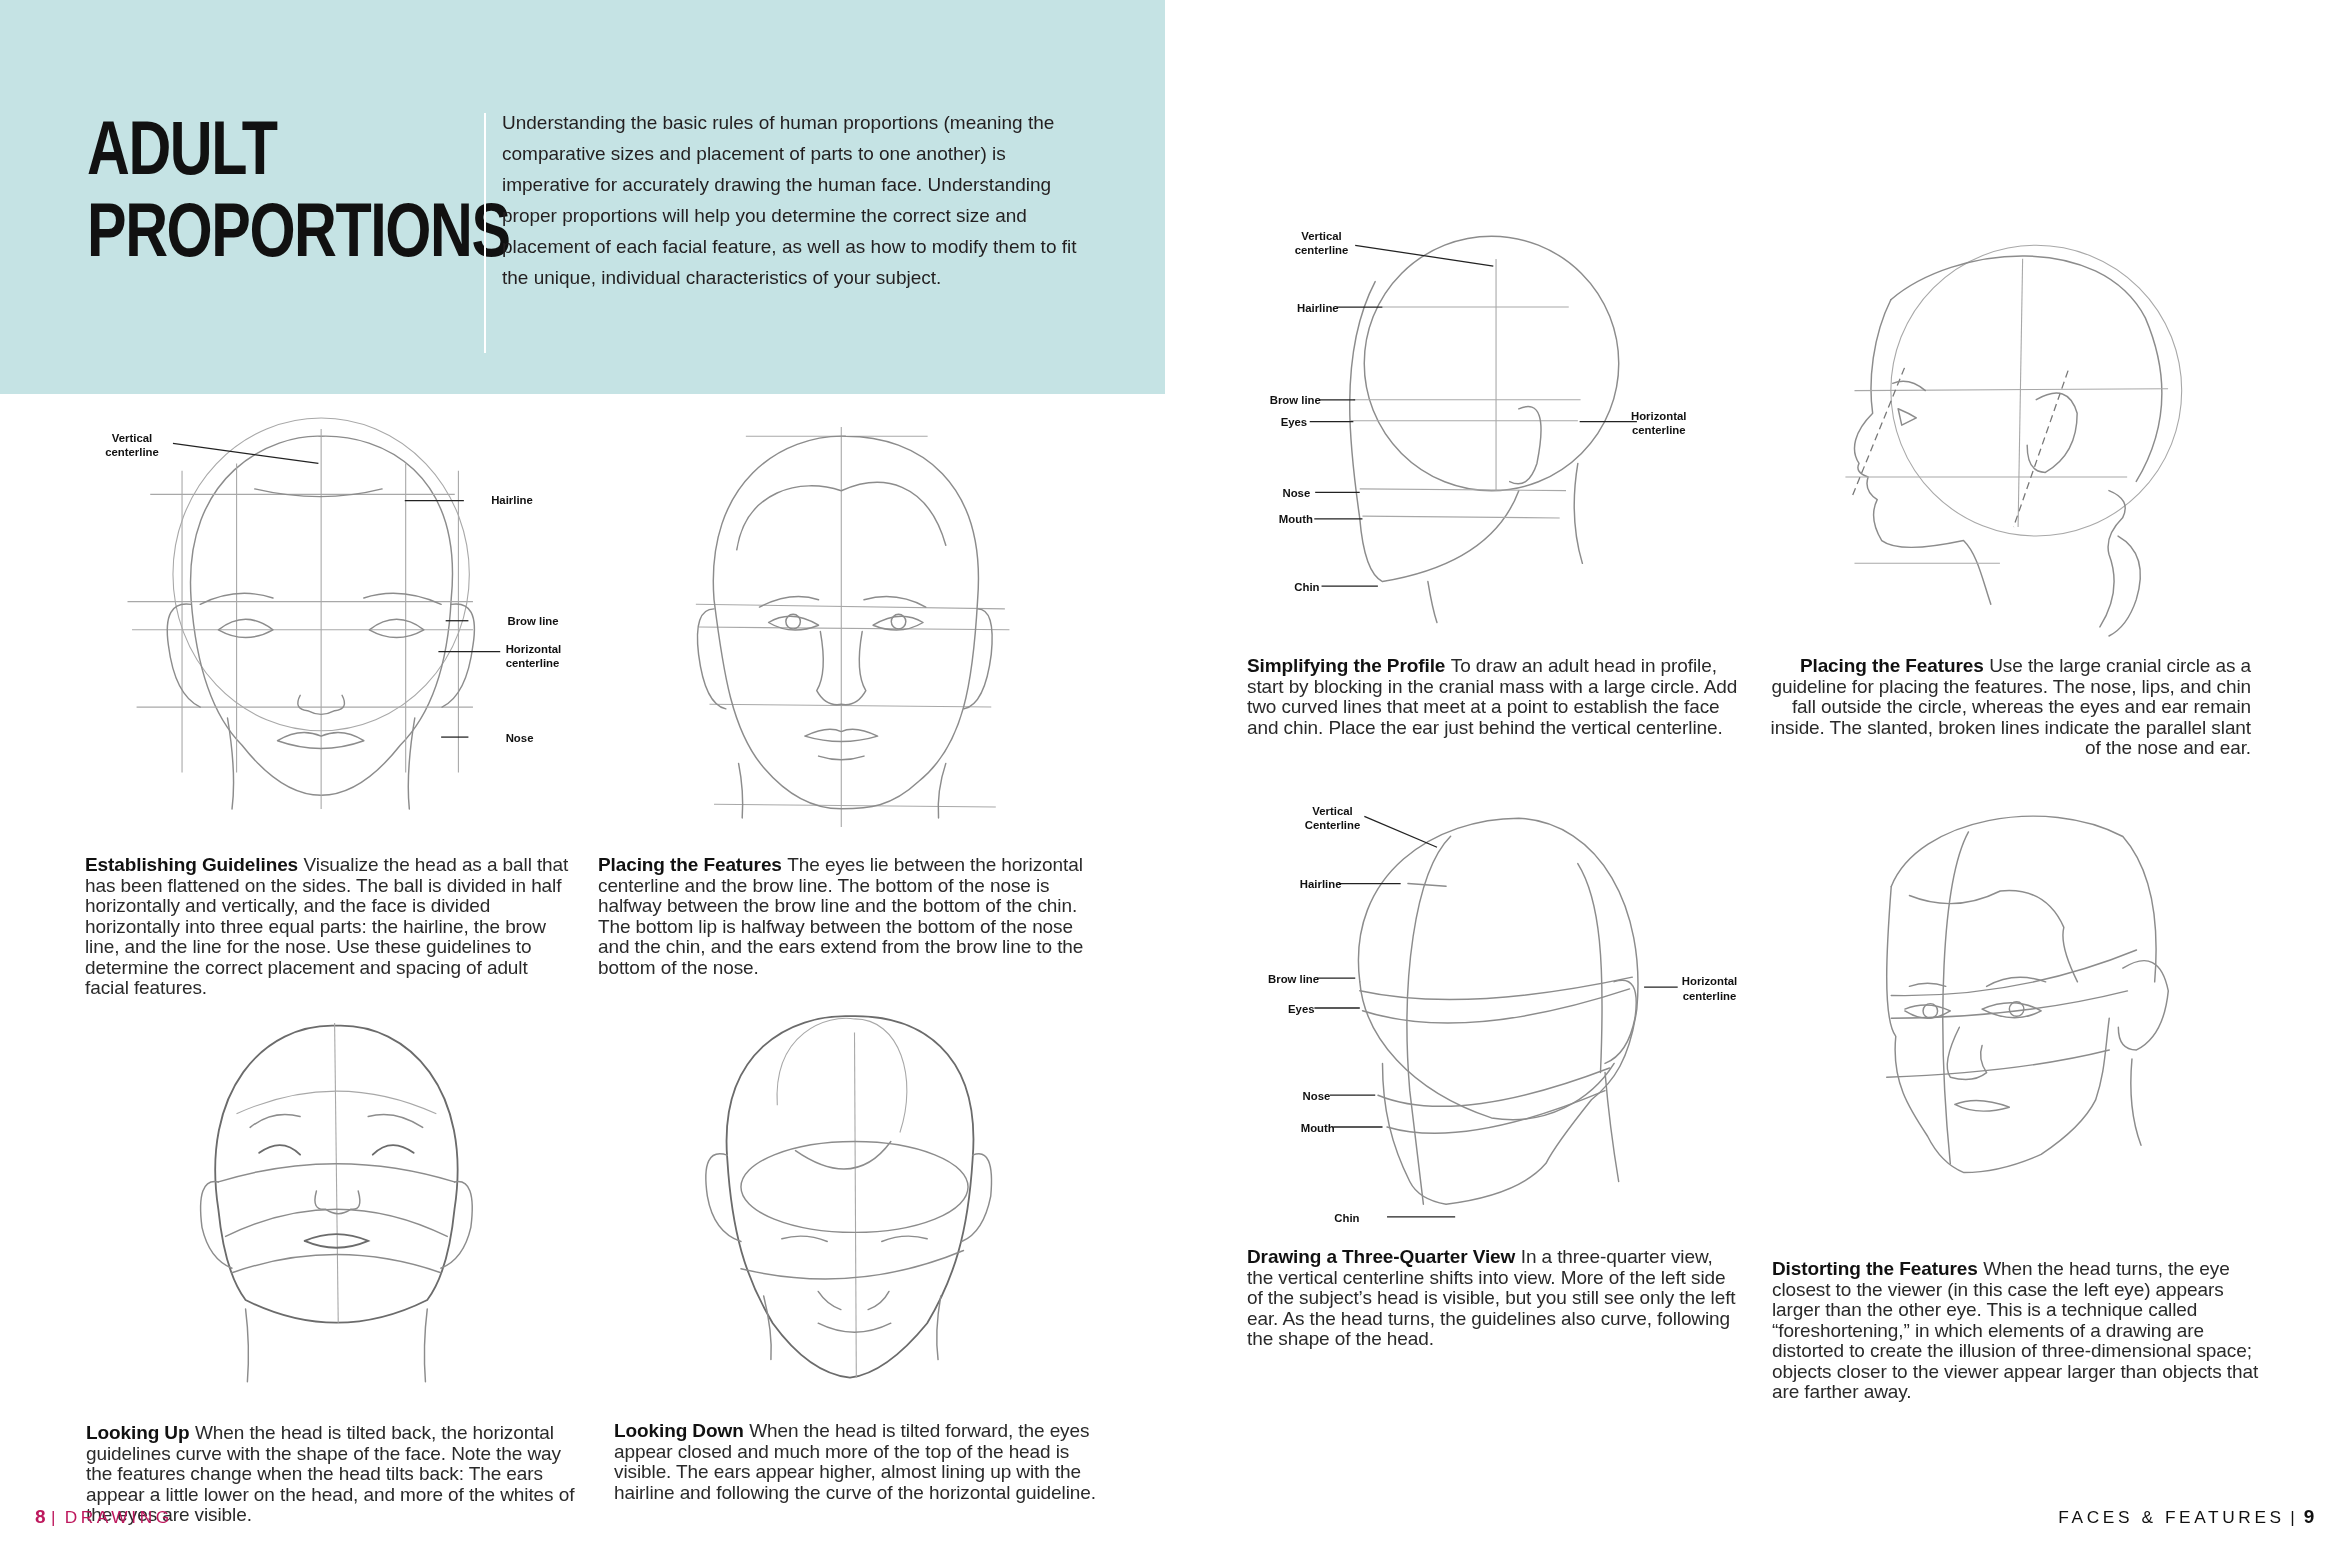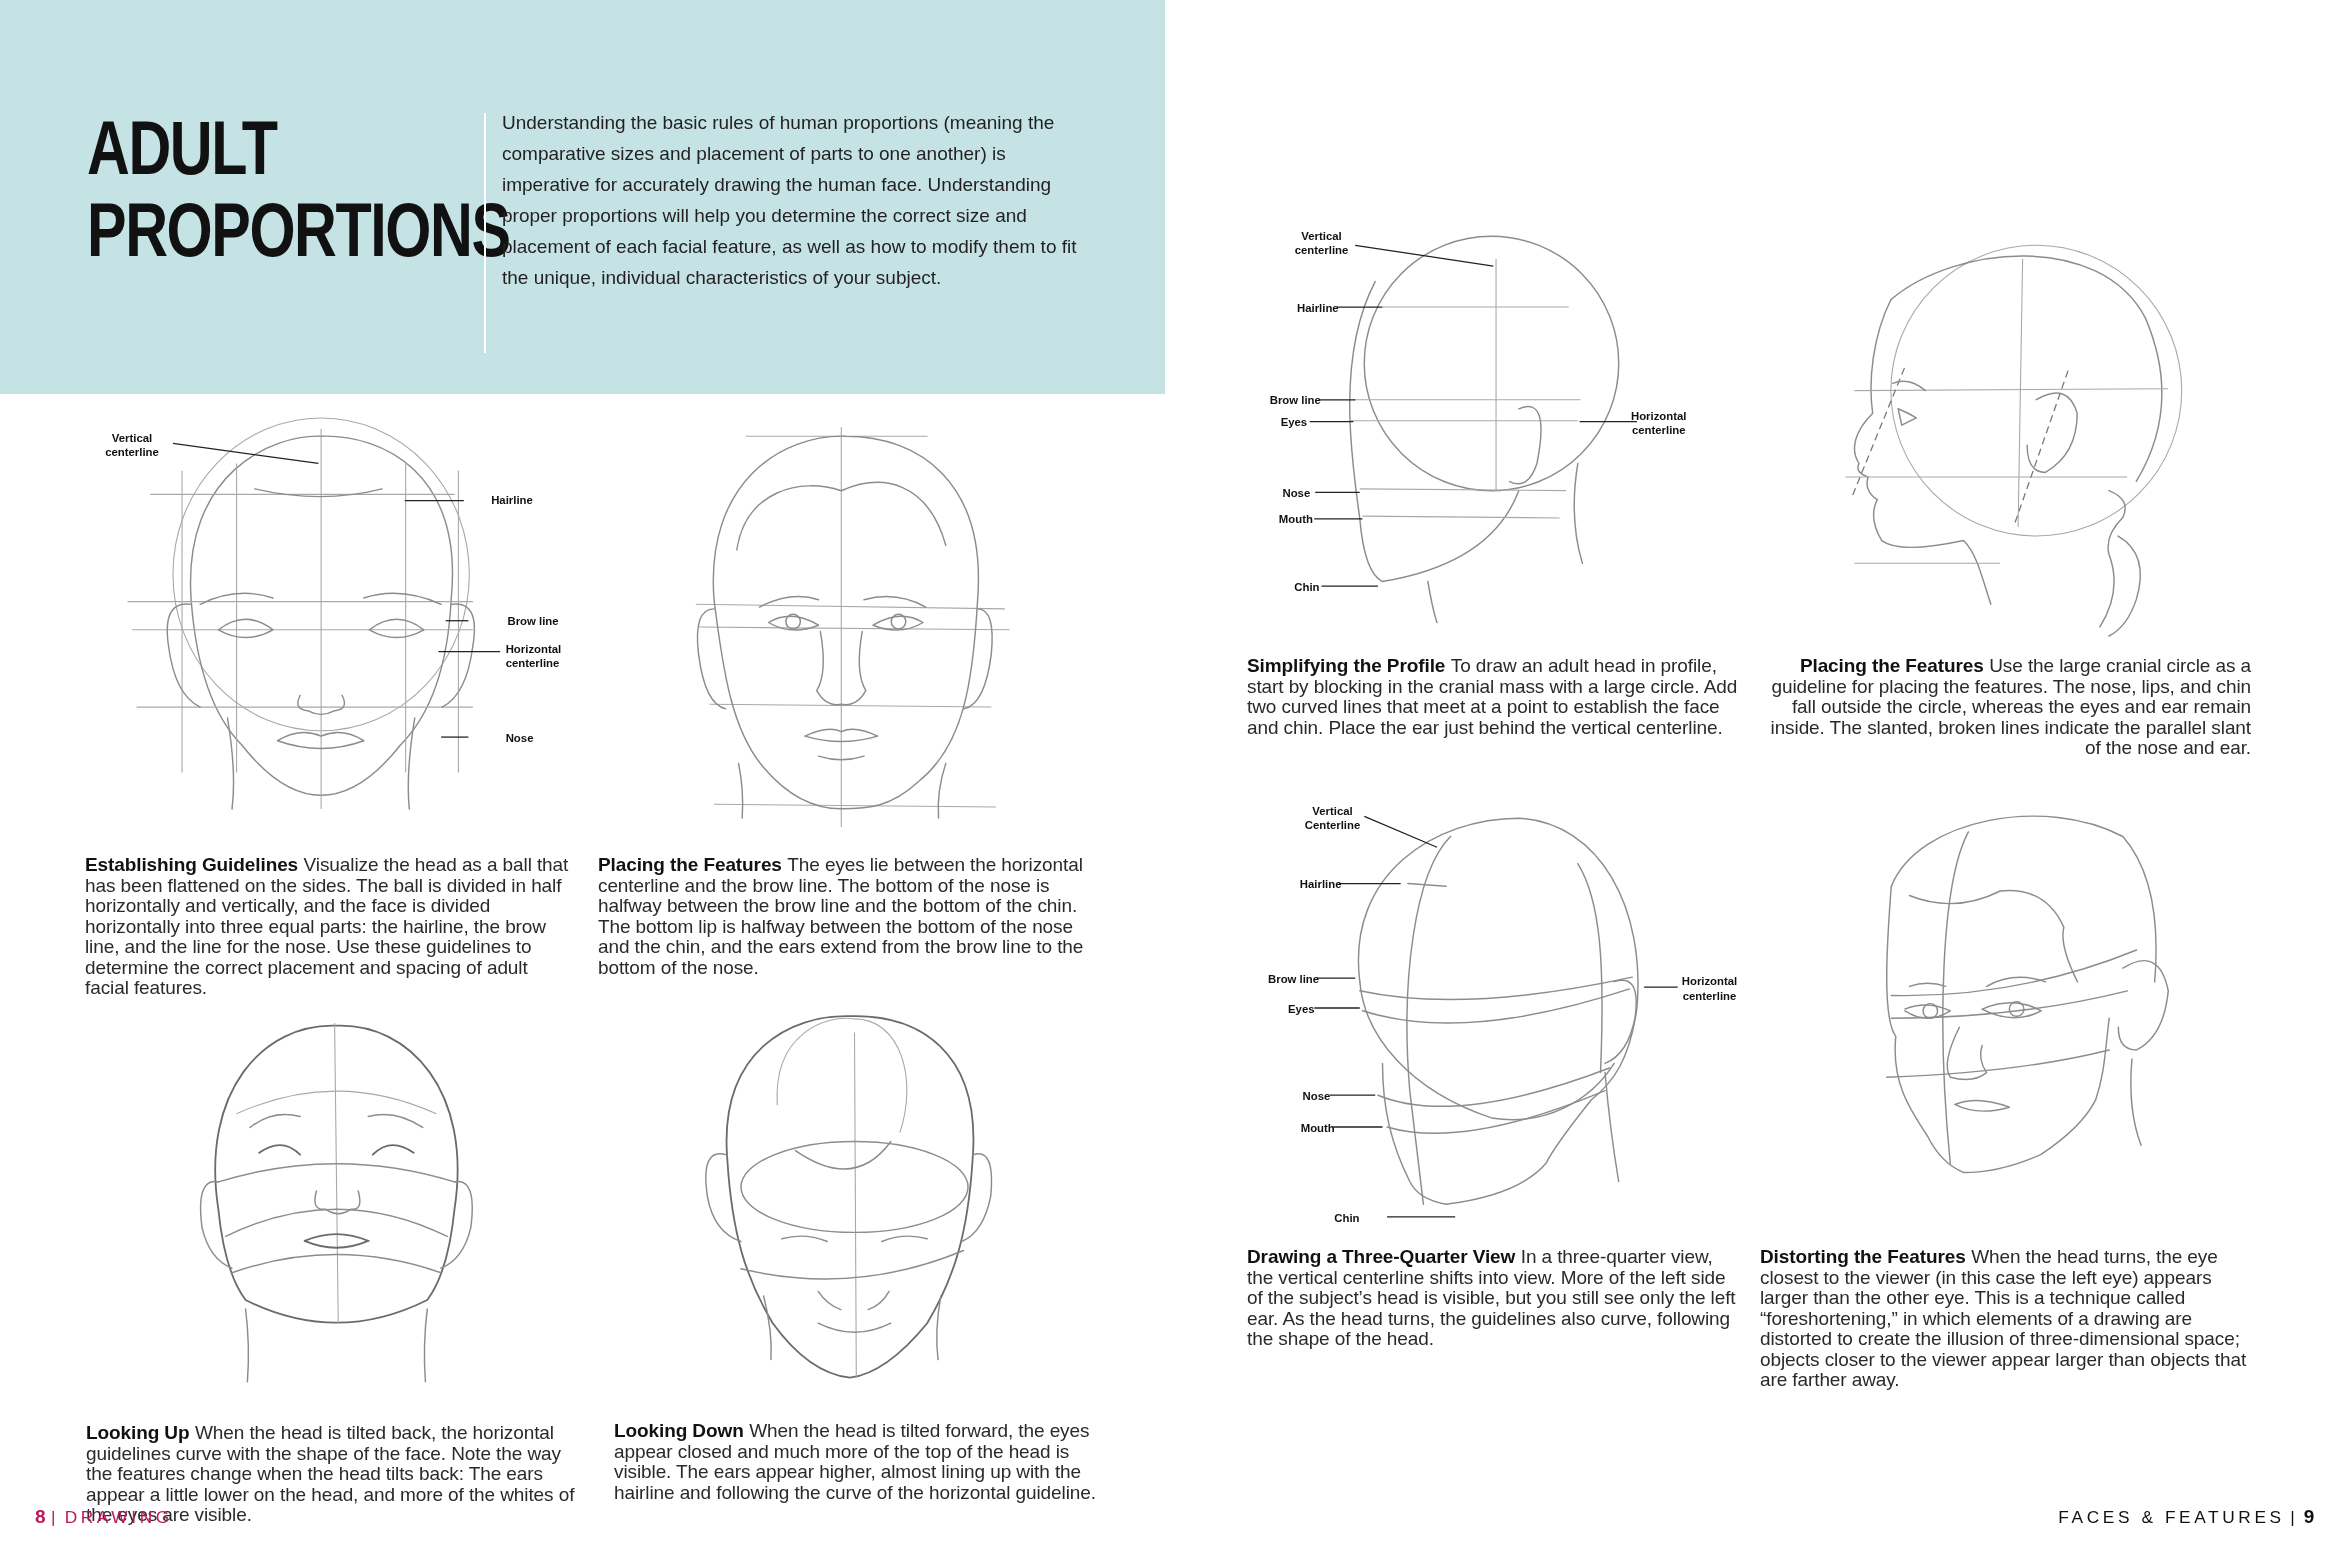--- a/index.html
+++ b/index.html
@@ -278,21 +278,21 @@
     <path class="pencil" d="M130,230 Q165,215 195,232 Q165,248 130,230"></path>
     <circle class="pencil" cx="168" cy="230" r="8"></circle>
     <path class="pencil" d="M50,205 Q70,198 90,205"></path>
     <path class="pencil" d="M135,205 Q165,188 200,200"></path>
     <path class="pencil" d="M105,250 Q85,290 95,305 Q120,312 135,300 Q125,285 130,270"></path>
     <path class="pencil" d="M100,335 Q125,325 160,338 Q125,348 100,335"></path>
     <path class="pencil" d="M285,185 Q325,160 335,210 Q330,260 300,275 Q280,275 280,250"></path>
     <path class="pencil" d="M295,285 Q290,340 305,380"></path>
   </svg>
 </div>
-<p class="caption" style="left:1760px;top:1247px;width:491px;margin:0;">
+<p class="caption" style="left:1760px;top:1247px;width:491px;margin:12px;">
   <b>Distorting the Features</b><span>When the head turns, the eye closest to the viewer (in this case the left eye) appears larger than the other eye. This is a technique called “foreshortening,” in which elements of a drawing are distorted to create the illusion of three-dimensional space; objects closer to the viewer appear larger than objects that are farther away.</span>
 </p>
 
 <div class="footer-left">
   <span class="num">8</span><span class="sep">|</span><span>DRAWING</span>
 </div>
 <div class="footer-right">
   <span>FACES &amp; FEATURES</span><span class="sep">|</span><span class="num">9</span>
 </div>
 

